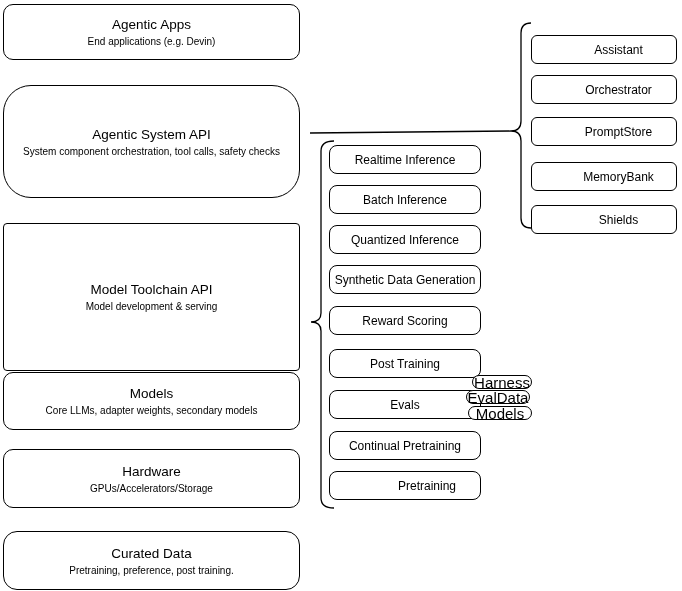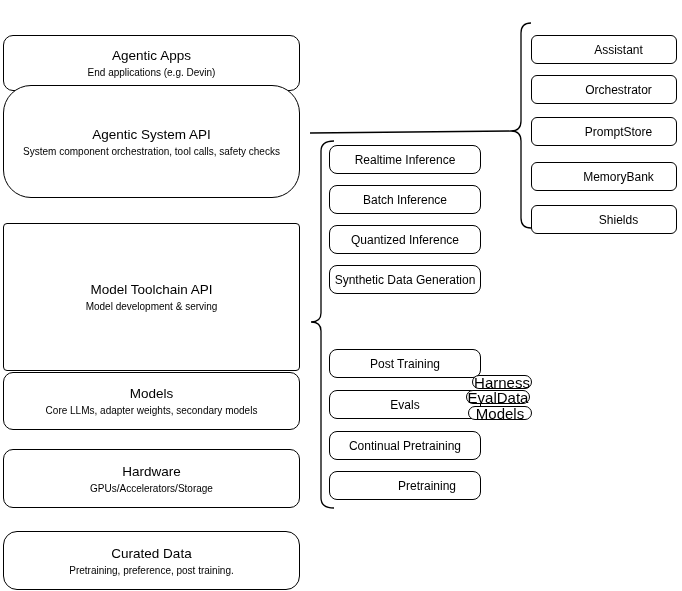--- a/index.html
+++ b/index.html
@@ -44,21 +44,21 @@
 <body>
 
 <div id="canvas">
 
   <svg id="connectors" width="682" height="591" viewBox="0 0 682 591">
     <line x1="310" y1="133" x2="511" y2="131" stroke-width="1.3" fill="none" stroke="#000000"></line>
     <path d="M 531 23 Q 521 23 521 33 L 521 121 Q 521 131 511 131 Q 521 131 521 141 L 521 218 Q 521 228 531 228" stroke-width="1.3" fill="none" stroke="#000000"></path>
     <path d="M 334 141 Q 321 141 321 151 L 321 313 Q 321 322 311 322 Q 321 322 321 331 L 321 498 Q 321 508 334 508" stroke-width="1.3" fill="none" stroke="#000000"></path>
   </svg>
 
-  <div class="box bigbox" style="top:4px;height:56px;border-radius:10px;margin-top:31px;">
+  <div class="box bigbox" style="top:4px;height:56px;border-radius:10px;">
     <div class="t">Agentic Apps</div>
     <div class="s">End applications (e.g. Devin)</div>
   </div>
   <div class="box bigbox" style="top:85px;height:113px;border-radius:28px;">
     <div class="t">Agentic System API</div>
     <div class="s">System component orchestration, tool calls, safety checks</div>
   </div>
   <div class="box bigbox" style="top:223px;height:148px;border-radius:4px;">
     <div class="t">Model Toolchain API</div>
     <div class="s">Model development &amp; serving</div>
@@ -80,20 +80,23 @@
     <span>Realtime Inference</span>
   </div>
   <div class="box mbox" style="top:185px;">
     <span>Batch Inference</span>
   </div>
   <div class="box mbox" style="top:225px;">
     <span>Quantized Inference</span>
   </div>
   <div class="box mbox" style="top:265px;">
     <span>Synthetic Data Generation</span>
+  </div>
+  <div class="box mbox" style="top:306px;">
+    <span>Reward Scoring</span>
   </div>
   <div class="box mbox" style="top:349px;">
     <span>Post Training</span>
   </div>
   <div class="box mbox" style="top:390px;">
     <span>Evals</span>
   </div>
   <div class="box mbox" style="top:431px;">
     <span>Continual Pretraining</span>
   </div>

